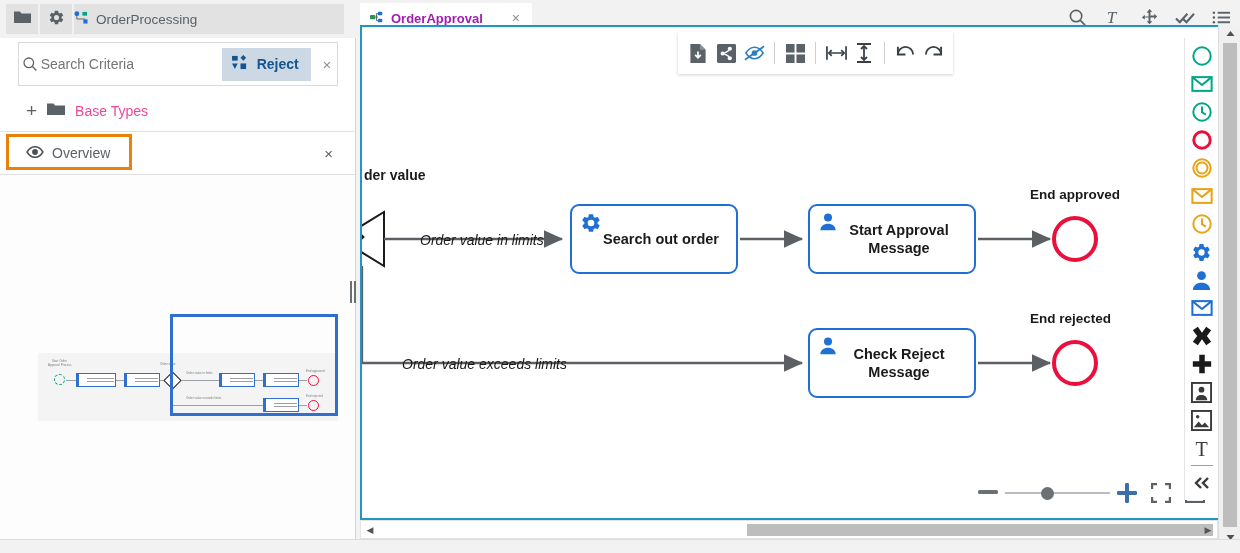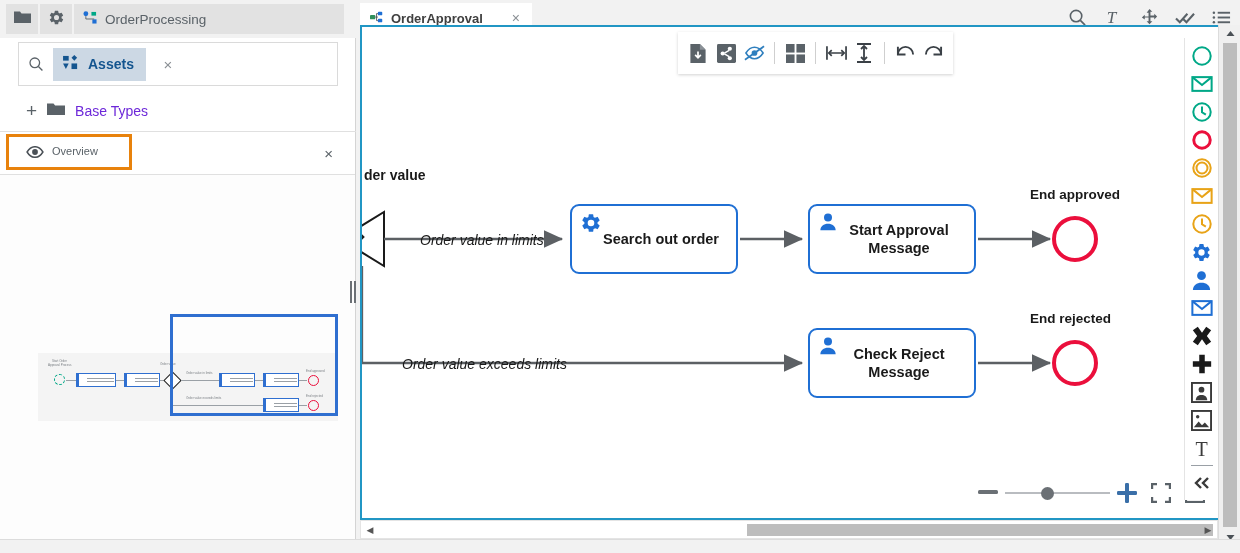--- a/index.html
+++ b/index.html
@@ -10,51 +10,51 @@
     overflow: hidden;
   }
   #app { position: relative; width: 1240px; height: 553px; background:#f2f2f2; }
 
   
   .topbar { position:absolute; left:0; top:0; width:1240px; height:38px; background:#f2f2f2; }
   .tb-btn { position:absolute; top:4px; width:32px; height:30px; background:#e2e2e2;
             display:flex; align-items:center; justify-content:center; cursor:pointer; }
   .tb-btn.b1 { left:6px; } .tb-btn.b2 { left:40px; }
   .proj-tab { position:absolute; left:74px; top:4px; width:270px; height:30px; background:#e2e2e2;
-              display:flex; align-items:center; gap:7px; padding-left:9px; cursor:pointer; }
+              display:flex; align-items:center; gap:7px; padding-left:0; cursor:pointer; }
   .proj-tab .lbl { font-size:13.5px; color:#5a6268; }
 
   .doc-tab { position:absolute; left:360px; top:3px; width:172px; height:31px; background:#ffffff;
              display:flex; align-items:center; gap:7px; padding-left:10px; cursor:pointer; }
-  .doc-tab .lbl { font-size:13px; font-weight:bold; color:#404040; }
+  .doc-tab .lbl { font-size:13px; font-weight:bold; color:#a21caf; }
   .doc-tab .x { position:absolute; right:12px; top:8px; font-size:14px; color:#8a8f94; cursor:pointer; line-height:14px; }
 
   .win-icons { position:absolute; right:8px; top:4px; display:flex; align-items:center; gap:14px; }
   .win-icons > span { cursor:pointer; display:flex; align-items:center; justify-content:center; width:22px; height:26px; }
 
   
   .leftpanel { position:absolute; left:0; top:38px; width:356px; height:515px; background:#ffffff; border-right:1px solid #d4d4d4; }
   .search-box { position:absolute; left:18px; top:4px; width:320px; height:44px; border:1px solid #dadada; background:#fff;
                 display:flex; align-items:center; }
   .search-ico { width:34px; display:flex; align-items:center; justify-content:center; }
   .search-ph { font-size:14px; color:#5a6268; flex:1; border:none; outline:none; background:transparent;
                font-family:"Liberation Sans", sans-serif; }
   .assets-btn { background:#ccd8e4; color:#14558f; font-weight:bold; font-size:14px; height:33px;
                 display:flex; align-items:center; gap:8px; padding:0 12px 0 10px; margin-right:6px; cursor:pointer; }
   .search-x { width:32px; text-align:center; color:#8a8f94; font-size:15px; cursor:pointer; }
 
   .basetypes { position:absolute; left:0; top:52px; width:356px; height:42px; display:flex; align-items:center;
                gap:10px; padding-left:26px; border-bottom:1px solid #e0e0e0; cursor:pointer; }
   .basetypes .plus { color:#5a6268; font-size:19px; line-height:19px; }
-  .basetypes .lbl { font-size:14px; color:#6d28d9; }
+  .basetypes .lbl { font-size:14px; color:#ec4899; }
 
   .overview-hdr { position:absolute; left:0; top:95px; width:356px; height:40px; display:flex; align-items:center; }
   .overview-sel { position:absolute; left:6px; top:96px; width:126px; height:36px; border:3px solid #e8820c; }
   .ov-eye { position:absolute; left:26px; top:106px; cursor:pointer; }
-  .ov-lbl { position:absolute; left:52px; top:107px; font-size:11px; color:#5a6268; }
+  .ov-lbl { position:absolute; left:52px; top:107px; font-size:14px; color:#5a6268; }
   .ov-x { position:absolute; right:22px; top:107px; font-size:15px; color:#5a6268; cursor:pointer; }
 
   .ov-body { position:absolute; left:0; top:136px; width:355px; height:379px; background:#fdfdfd; border-top:1px solid #e0e0e0; }
 
   
   .minimap { position:absolute; left:38px; top:178px; width:300px; height:68px; background:#f4f4f4; }
   .mm-el { position:absolute; }
   .mm-task { background:#fff; border:1px solid #2f6fd0; height:14px; }
   .mm-task .bar { position:absolute; left:0; top:0; width:2px; height:100%; background:#2f6fd0; }
   .mm-task .txt { position:absolute; left:10px; top:3px; right:1px; height:8px;
@@ -198,30 +198,31 @@
 
   <div class="leftpanel">
 
     <div class="search-box">
       <span class="search-ico">
         <svg width="16" height="16" viewBox="0 0 20 20">
             <circle cx="8.5" cy="8.5" r="6" fill="none" stroke="#5a6268" stroke-width="1.6"></circle>
             <path d="M13 13l5 5" stroke="#5a6268" stroke-width="1.7"></path>
           </svg>
       </span>
+      <input class="search-ph" type="text" placeholder="Search Criteria" style="">
       <div class="assets-btn">
         <span>
           <svg width="17" height="15" viewBox="0 0 18 16">
             <rect x="0" y="1" width="6" height="5" fill="#14558f"></rect>
             <path d="M12 0l3 3-3 3-3-3z" fill="#14558f"></path>
             <path d="M0 9h6l-3 6z" fill="#14558f"></path>
             <rect x="9" y="9" width="6" height="6" fill="#14558f"></rect>
           </svg>
         </span>
-        <span>Assets</span>
+        <span>Reject</span>
       </div>
       <div class="search-x">×</div>
     </div>
 
     <div class="basetypes">
       <span class="plus">+</span>
       <span>
         <svg width="18" height="14" viewBox="0 0 18 14">
             <path d="M0 1.5h6.5l1.6 2H18V13H0z" fill="#5a6268"></path>
           </svg>

